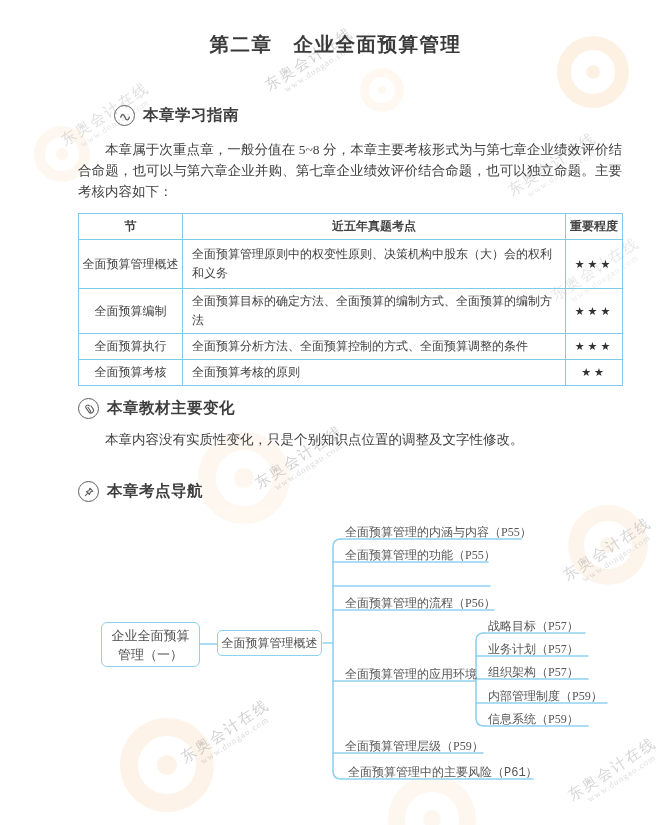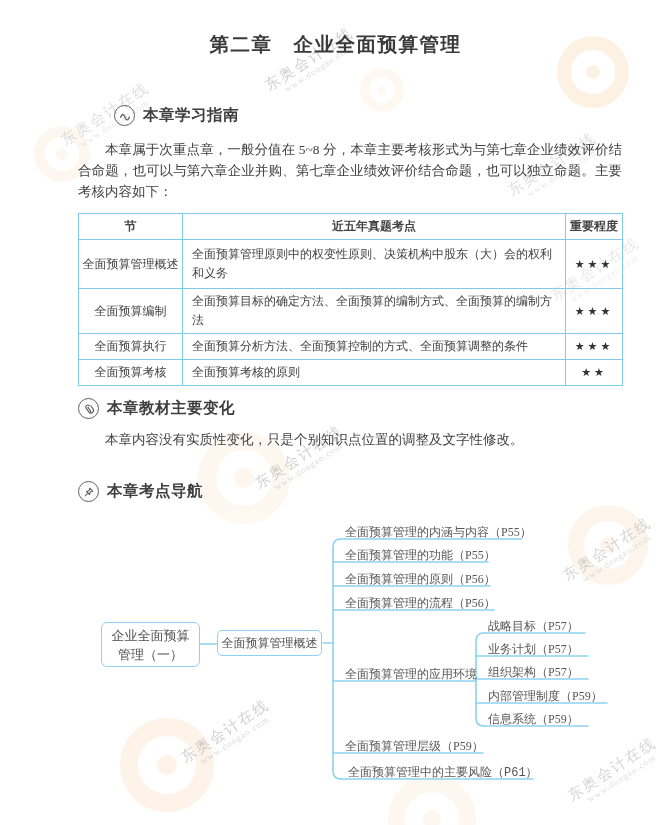--- a/index.html
+++ b/index.html
@@ -198,21 +198,20 @@
     <span>企业全面预算</span>
     <span>管理（一）</span>
   </div>
 
   <div class="mm-box" style="left:217px;top:630px;width:103px;height:24px;font-size:12px;border-radius:5px;">
     <span>全面预算管理概述</span>
   </div>
 
   <div class="mm-leaf" style="left:345px;top:524px;">全面预算管理的内涵与内容（P55）</div>
   <div class="mm-leaf" style="left:345px;top:547px;">全面预算管理的功能（P55）</div>
-  <div class="mm-leaf" style="left:345px;top:571px;">全面预算管理的原则（P56）</div>
   <div class="mm-leaf" style="left:345px;top:595px;">全面预算管理的流程（P56）</div>
   <div class="mm-leaf" style="left:345px;top:666px;text-align:center;">全面预算管理的应用环境</div>
   <div class="mm-leaf" style="left:345px;top:738px;">全面预算管理层级（P59）</div>
   <div class="mm-leaf" style="left:348px;top:764px;font-family:Liberation Mono, monospace;">全面预算管理中的主要风险（P61）</div>
 
   <div class="mm-leaf" style="left:488px;top:618px;">战略目标（P57）</div>
   <div class="mm-leaf" style="left:488px;top:641px;">业务计划（P57）</div>
   <div class="mm-leaf" style="left:488px;top:664px;">组织架构（P57）</div>
   <div class="mm-leaf" style="left:488px;top:688px;text-align:right;">内部管理制度（P59）</div>
   <div class="mm-leaf" style="left:488px;top:711px;">信息系统（P59）</div>

